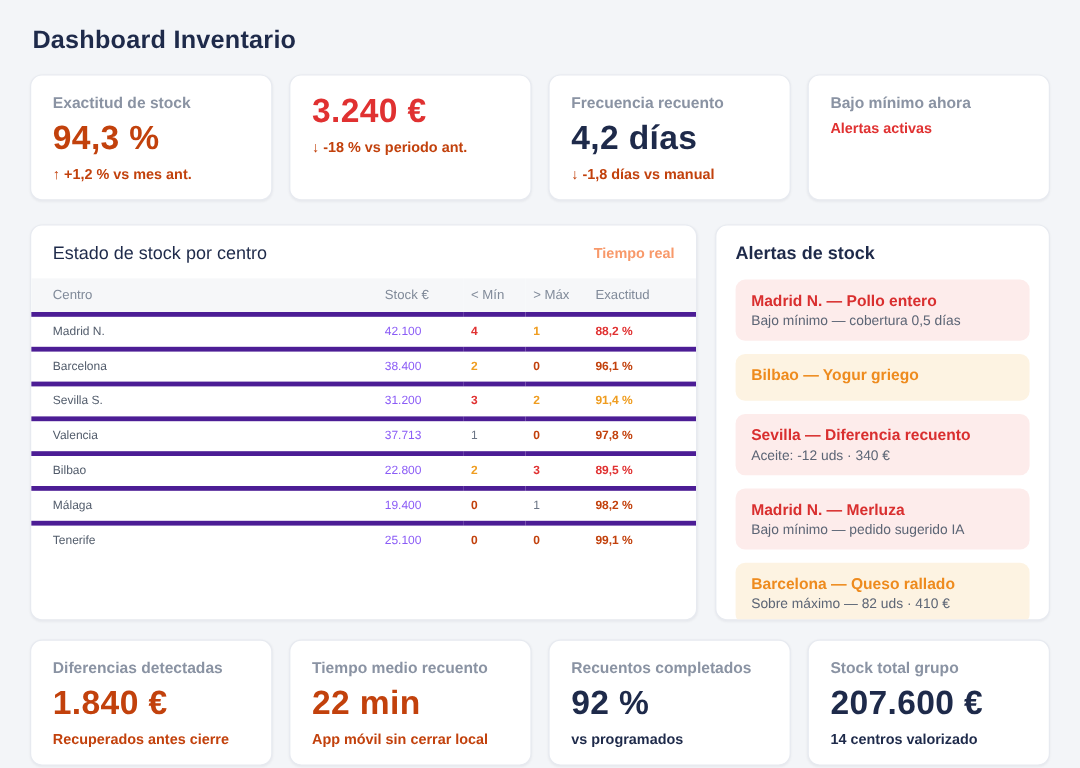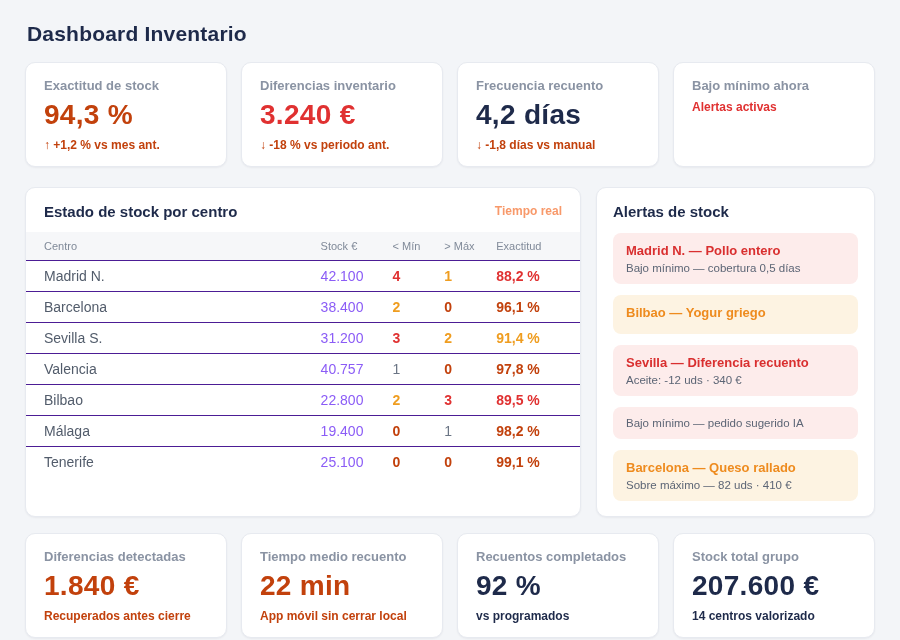--- a/index.html
+++ b/index.html
@@ -50,37 +50,37 @@
     gap: 15px;
     margin-top: 20px;
   }
 
   
   .table-card { height: 330px; overflow: hidden; }
   .table-head {
     display: flex; align-items: center; justify-content: space-between;
     padding: 15px 18px 12px 18px;
   }
-  .table-title { font-size: 15px; font-weight: 700; color: #1e2a4a; }
+  .table-title { font-size: 15px; font-weight: 400; color: #1e2a4a; }
   .table-badge { font-size: 12px; font-weight: 700; color: #f8996a; }
   table { width: 100%; border-collapse: collapse; }
   thead th {
     background: #f6f7f9;
     font-size: 11px; font-weight: 500; color: #808a99;
     text-align: left; padding: 8px 6px;
   }
   th.col-centro, td.cell-centro { padding-left: 18px; width: 290px; }
   th.col-stock,  td.cell-stock  { width: 72px; }
   th.col-min,    td.cell-min    { width: 52px; }
   th.col-max,    td.cell-max    { width: 52px; }
   th.col-exact,  td.cell-exact  { width: 90px; }
   tbody td {
-    font-size: 14px;
+    font-size: 10px;
     padding: 7px 6px;
-    border-top: 1px solid #4c1d95;
+    border-top: 4px solid #4c1d95;
   }
   td.cell-centro { color: #525c6b; }
   td.cell-stock  { color: #8b5cf6; }
   td.cell-min, td.cell-max { font-weight: 700; }
   td.cell-min[data-color="gray"], td.cell-max[data-color="gray"] { font-weight: 500; }
   td.cell-exact { font-weight: 800; }
 
   
   .alerts-card { height: 330px; padding: 15px 16px; overflow: hidden; }
   .alerts-title { font-size: 15px; font-weight: 800; color: #1e2a4a; margin-bottom: 13px; }
@@ -102,21 +102,20 @@
 
   <h1 class="page-title">Dashboard Inventario</h1>
 
   <div class="kpi-row">
     <div class="card kpi-card">
       <div class="kpi-label">Exactitud de stock</div>
       <div class="kpi-value" data-color="green">94,3 %</div>
       <div class="kpi-sub" data-color="green">↑ +1,2 % vs mes ant.</div>
     </div>
     <div class="card kpi-card">
-      <div class="kpi-label">Diferencias inventario</div>
       <div class="kpi-value" data-color="red">3.240 €</div>
       <div class="kpi-sub" data-color="green">↓ -18 % vs periodo ant.</div>
     </div>
     <div class="card kpi-card">
       <div class="kpi-label">Frecuencia recuento</div>
       <div class="kpi-value" data-color="navy">4,2 días</div>
       <div class="kpi-sub" data-color="green">↓ -1,8 días vs manual</div>
     </div>
     <div class="card kpi-card">
       <div class="kpi-label">Bajo mínimo ahora</div>
@@ -158,21 +157,21 @@
           </tr>
           <tr>
             <td class="cell-centro">Sevilla S.</td>
             <td class="cell-stock">31.200</td>
             <td class="cell-min" data-color="red">3</td>
             <td class="cell-max" data-color="orange">2</td>
             <td class="cell-exact" data-color="orange">91,4 %</td>
           </tr>
           <tr>
             <td class="cell-centro">Valencia</td>
-            <td class="cell-stock">40.757</td>
+            <td class="cell-stock">37.713</td>
             <td class="cell-min" data-color="gray">1</td>
             <td class="cell-max" data-color="green">0</td>
             <td class="cell-exact" data-color="green">97,8 %</td>
           </tr>
           <tr>
             <td class="cell-centro">Bilbao</td>
             <td class="cell-stock">22.800</td>
             <td class="cell-min" data-color="orange">2</td>
             <td class="cell-max" data-color="red">3</td>
             <td class="cell-exact" data-color="red">89,5 %</td>
@@ -203,20 +202,21 @@
         <div class="alert-sub">Bajo mínimo — cobertura 0,5 días</div>
       </div>
       <div class="alert-item" data-severity="orange">
         <div class="alert-title">Bilbao — Yogur griego</div>
       </div>
       <div class="alert-item" data-severity="red">
         <div class="alert-title">Sevilla — Diferencia recuento</div>
         <div class="alert-sub">Aceite: -12 uds · 340 €</div>
       </div>
       <div class="alert-item" data-severity="red">
+        <div class="alert-title">Madrid N. — Merluza</div>
         <div class="alert-sub">Bajo mínimo — pedido sugerido IA</div>
       </div>
       <div class="alert-item" data-severity="orange">
         <div class="alert-title">Barcelona — Queso rallado</div>
         <div class="alert-sub">Sobre máximo — 82 uds · 410 €</div>
       </div>
     </div>
 
   </div>
 

